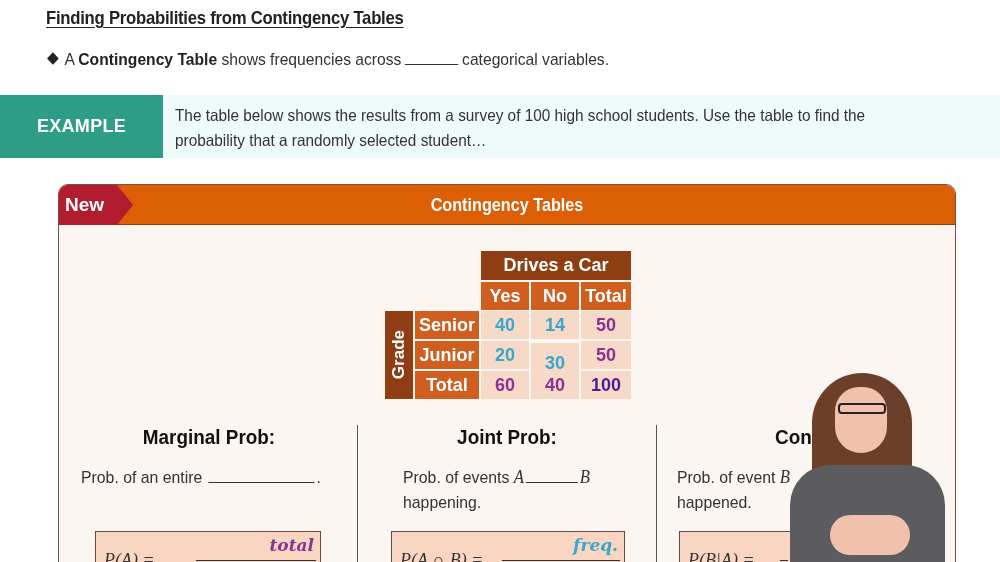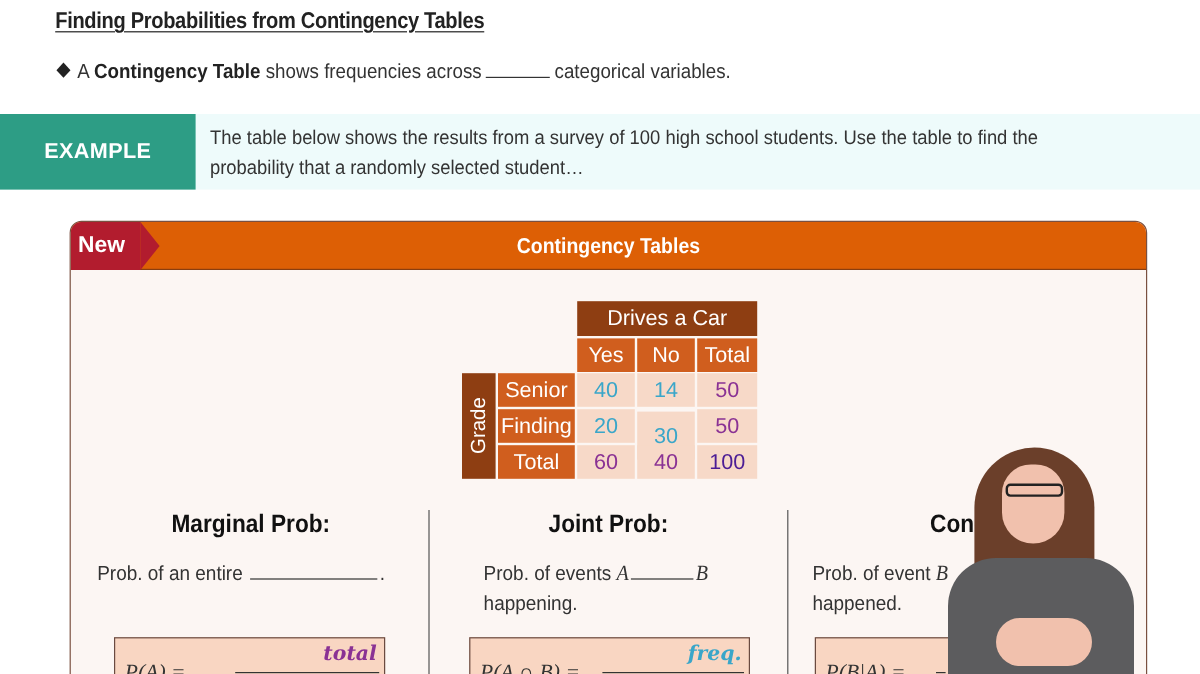--- a/index.html
+++ b/index.html
@@ -16,21 +16,21 @@
   .example-label { position: absolute; left: 0; top: 95px; width: 163px; height: 63px; background: #2d9d85; color: #fff; font-weight: bold; font-size: 18px; display: flex; align-items: center; justify-content: center; letter-spacing: 0.3px; }
   .example-text { position: absolute; left: 175px; top: 103px; width: 820px; font-size: 16.5px; line-height: 25px; color: #333; transform: scaleX(0.93); transform-origin: left top; }
 
   .card { position: absolute; left: 58px; top: 184px; width: 898px; height: 400px; background: #fcf6f3; border: 1px solid #7a5040; border-radius: 10px 10px 0 0; overflow: hidden; }
   .card-header { position: absolute; left: 0; top: 0; width: 100%; height: 40px; background: #dd5f05; border-bottom: 1px solid #8a3e10; }
   .card-title { position: absolute; left: 0; top: 0; width: 100%; height: 40px; line-height: 40px; text-align: center; color: #fff; font-weight: bold; font-size: 18px; transform: scaleX(0.9); }
   .new-tag { position: absolute; left: 0; top: 0; height: 40px; width: 58px; background: #b21c2e; color: #fff; font-weight: bold; font-size: 19px; line-height: 40px; padding-left: 6px; }
   .new-tag::after { content: ""; position: absolute; right: -16px; top: 0; border-top: 20px solid transparent; border-bottom: 20px solid transparent; border-left: 16px solid #b21c2e; }
 
   .ct { position: absolute; left: 326px; top: 66px; }
-  .ct .cell { position: absolute; display: flex; align-items: center; justify-content: center; font-weight: normal; font-size: 18px; }
+  .ct .cell { position: absolute; display: flex; align-items: center; justify-content: center; font-weight: bold; font-size: 18px; }
   .hdr-dark { background: #8e3e12; color: #fff; }
   .hdr { background: #d05e1e; color: #fff; }
   .body-cell { background: #f7d9c8; }
   .c-blue { color: #3aa6c9; }
   .c-purple { color: #8a3294; }
   .c-green { color: #4c1d95; }
   .grade-label { writing-mode: vertical-rl; transform: rotate(180deg); }
 
   .col { position: absolute; top: 238px; height: 160px; }
   .col-title { position: absolute; top: 2px; width: 100%; text-align: center; font-weight: bold; font-size: 21px; color: #111; transform: scaleX(0.9); }
@@ -80,21 +80,21 @@
 
       <div class="cell hdr-dark" style="left:0;top:60px;width:28px;height:88px;font-size:17px;">
           <span class="grade-label">Grade</span>
         </div>
 
       <div class="cell hdr" style="left:30px;top:60px;width:64px;height:28px;">Senior</div>
       <div class="cell body-cell c-blue" style="left:96px;top:60px;width:48px;height:28px;">40</div>
       <div class="cell body-cell c-blue" style="left:146px;top:60px;width:48px;height:28px;">14</div>
       <div class="cell body-cell c-purple" style="left:196px;top:60px;width:50px;height:28px;">50</div>
 
-      <div class="cell hdr" style="left:30px;top:90px;width:64px;height:28px;">Finding</div>
+      <div class="cell hdr" style="left:30px;top:90px;width:64px;height:28px;">Junior</div>
       <div class="cell body-cell c-blue" style="left:96px;top:90px;width:48px;height:28px;">20</div>
       <div class="cell body-cell c-blue" style="left:146px;top:92px;width:48px;height:40px;">30</div>
       <div class="cell body-cell c-purple" style="left:196px;top:90px;width:50px;height:28px;">50</div>
 
       <div class="cell hdr" style="left:30px;top:120px;width:64px;height:28px;">Total</div>
       <div class="cell body-cell c-purple" style="left:96px;top:120px;width:48px;height:28px;">60</div>
       <div class="cell body-cell c-purple" style="left:146px;top:120px;width:48px;height:28px;">40</div>
       <div class="cell body-cell c-green" style="left:196px;top:120px;width:50px;height:28px;">100</div>
     </div>
 

